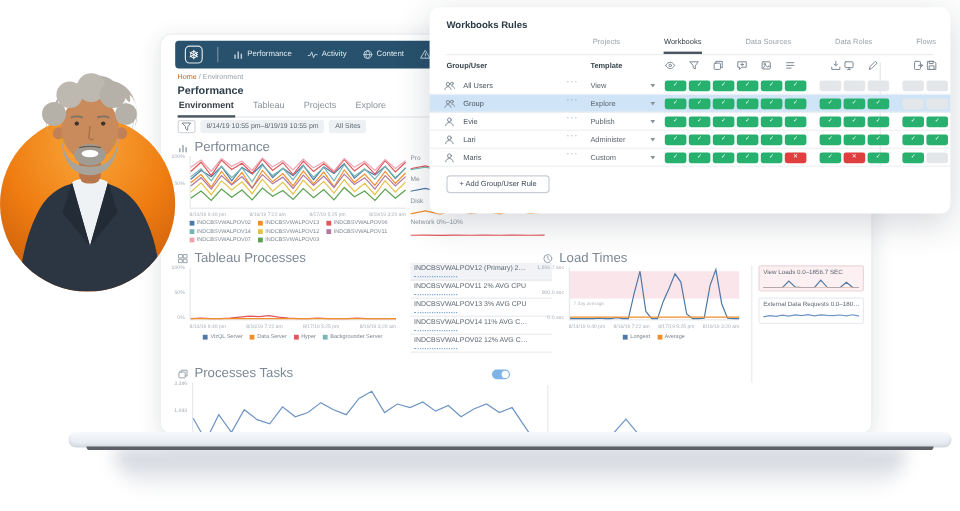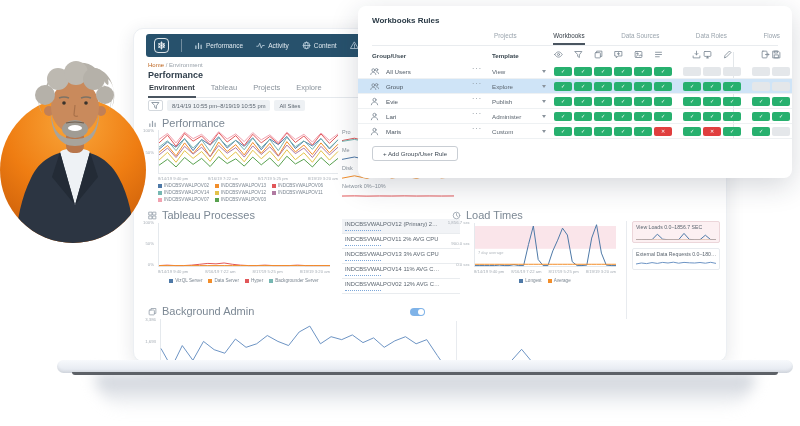--- a/index.html
+++ b/index.html
@@ -316,21 +316,21 @@
         </div>
       </div>
 
     <div class="sec-head" style="left:14px;top:276px;">
       <span class="ic">
           <svg width="9" height="9" viewBox="0 0 12 12" fill="none" stroke="currentColor" stroke-width="1.1" stroke-linecap="round" stroke-linejoin="round">
             <rect x="1.5" y="4" width="7" height="6.5" rx="1"></rect>
             <path d="M4 4V2h6.5v6.5H8.5"></path>
           </svg>
         </span>
-      <span>Background Admin</span>
+      <span>Processes Tasks</span>
     </div>
     <div class="toggle">
         <span class="knob"></span>
       </div>
     <span class="ylab" style="left:6px;top:288px;">3,386</span>
     <span class="ylab" style="left:6px;top:310px;">1,693</span>
     <svg class="chart plotborder" style="left:26px;top:290px;width:288px;height:60px;" viewBox="0 0 100 100" preserveAspectRatio="none">
         <polyline points="0.00,50.00 3.70,82.00 7.41,45.00 11.11,70.00 14.81,38.00 18.52,52.00 22.22,58.00 25.93,34.00 29.63,48.00 33.33,42.00 37.04,28.00 40.74,38.00 44.44,45.00 48.15,22.00 51.85,12.00 55.56,42.00 59.26,30.00 62.96,35.00 66.67,27.00 70.37,40.00 74.07,32.00 77.78,48.00 81.48,37.00 85.19,30.00 88.89,42.00 92.59,35.00 96.30,62.00 100.00,88.00" fill="none" stroke="#6d94c4" stroke-width="1" vector-effect="non-scaling-stroke"></polyline>
       </svg>
     <div class="vdiv" style="left:322px;top:292px;height:42px;"></div>

